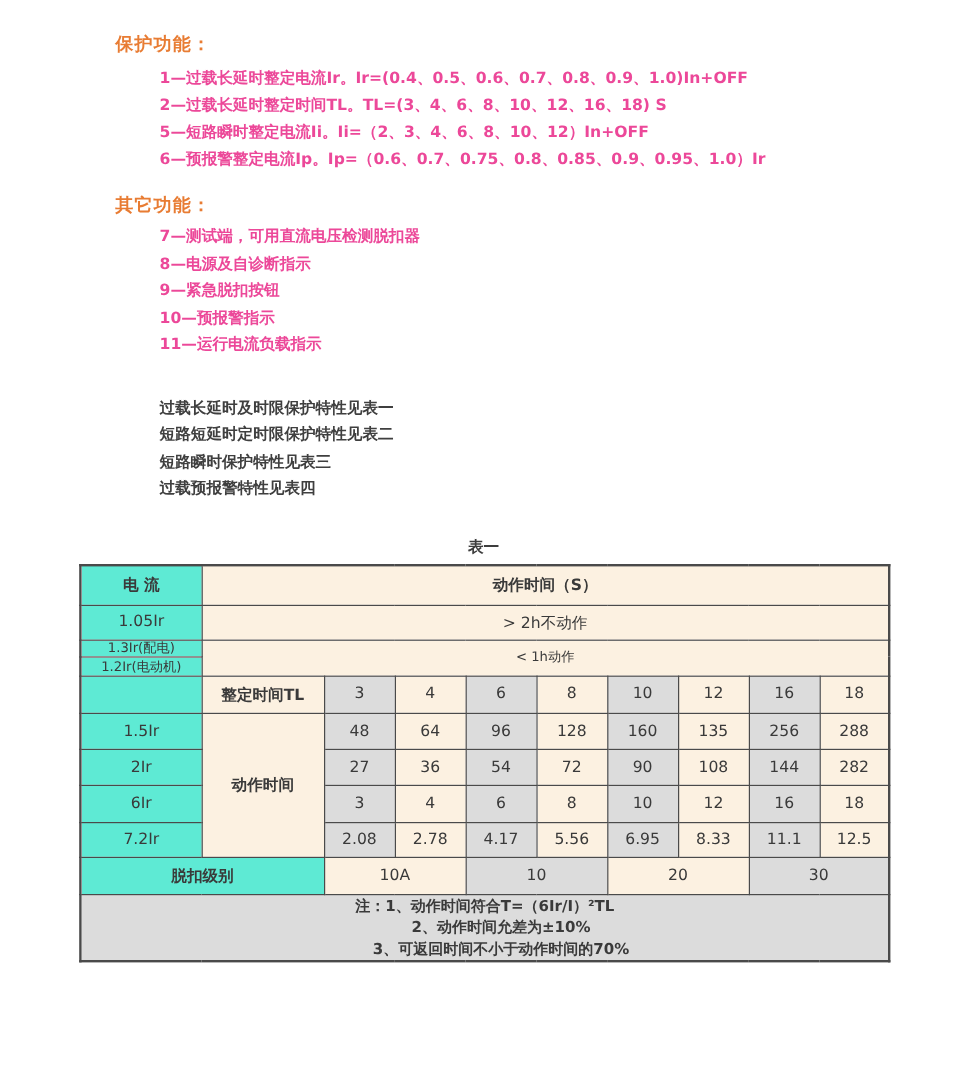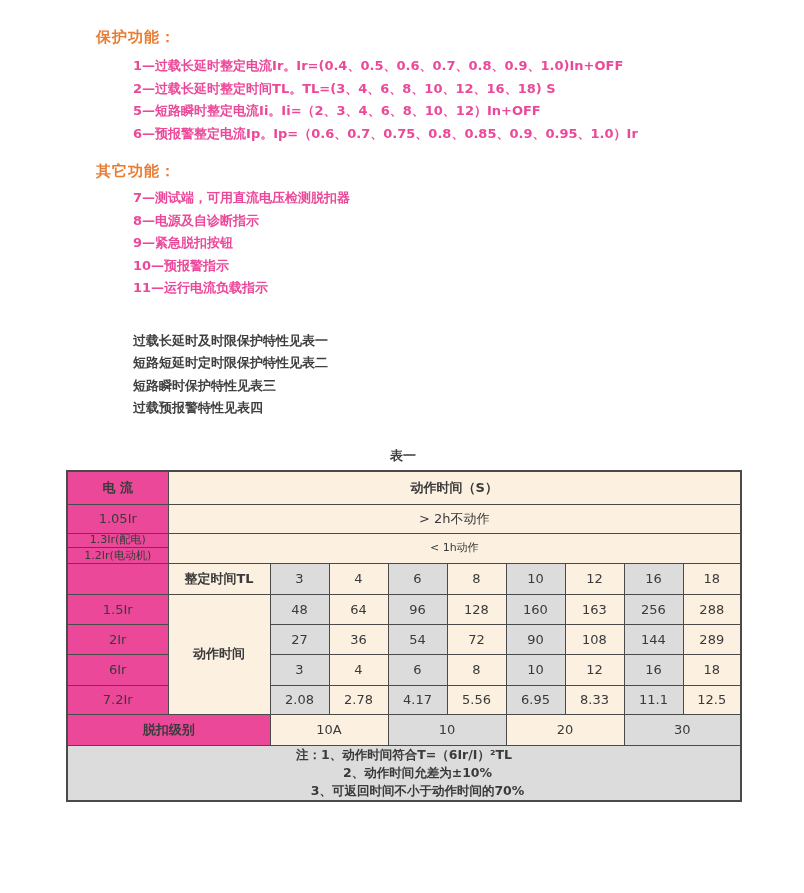--- a/index.html
+++ b/index.html
@@ -27,21 +27,21 @@
   }
   table.spec{
     margin:5px 0 0 66px;border-collapse:collapse;table-layout:fixed;
     width:674px;border:2px solid #4a4a4a;
     font-size:13px;color:#3a3a3a;
   }
   table.spec td{
     border:1px solid #4a4a4a;text-align:center;vertical-align:middle;
     padding:0 2px;overflow:hidden;
   }
-  .oc{background:#ec4899;}
+  .oc{background:#5eead4;}
   .cc{background:#FCF1E1;}
   .gc{background:#DCDCDC;}
   .b{font-weight:bold;}
   .r-head td{height:32px;}
   .r-105 td{height:28px;}
   .r-13 td{height:13px;font-size:11px;line-height:12px;}
   .r-12 td{height:15px;font-size:11px;line-height:13px;}
   .r-tl td{height:30px;}
   .r-15 td{height:29px;}
   .r-2 td{height:29px;}
@@ -125,34 +125,34 @@
     <td class="cc">18</td>
   </tr>
   <tr class="r-15">
     <td class="oc">1.5Ir</td>
     <td class="cc b" rowspan="4">动作时间</td>
     <td class="gc">48</td>
     <td class="cc">64</td>
     <td class="gc">96</td>
     <td class="cc">128</td>
     <td class="gc">160</td>
-    <td class="cc">163</td>
+    <td class="cc">135</td>
     <td class="gc">256</td>
     <td class="cc">288</td>
   </tr>
   <tr class="r-2">
     <td class="oc">2Ir</td>
     <td class="gc">27</td>
     <td class="cc">36</td>
     <td class="gc">54</td>
     <td class="cc">72</td>
     <td class="gc">90</td>
     <td class="cc">108</td>
     <td class="gc">144</td>
-    <td class="cc">289</td>
+    <td class="cc">282</td>
   </tr>
   <tr class="r-6">
     <td class="oc">6Ir</td>
     <td class="gc">3</td>
     <td class="cc">4</td>
     <td class="gc">6</td>
     <td class="cc">8</td>
     <td class="gc">10</td>
     <td class="cc">12</td>
     <td class="gc">16</td>

